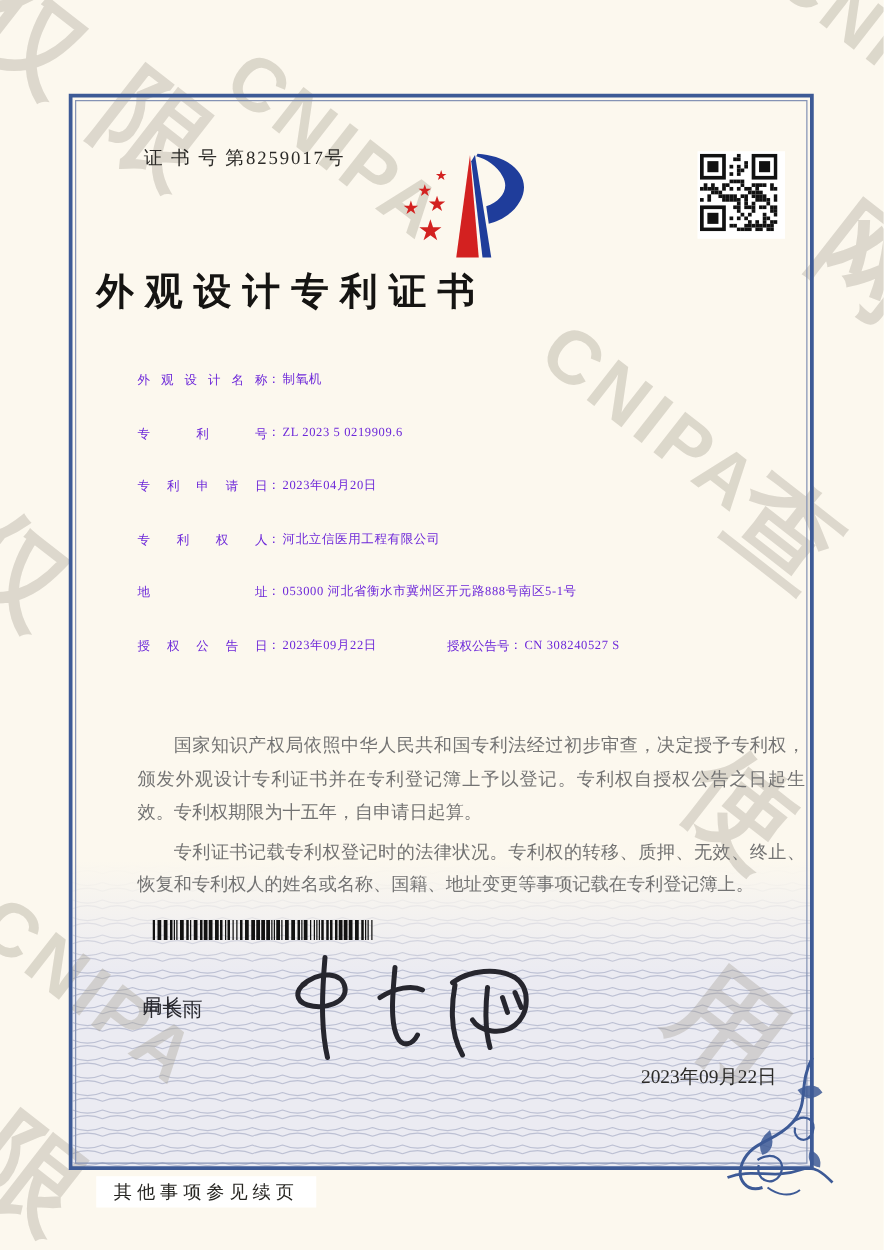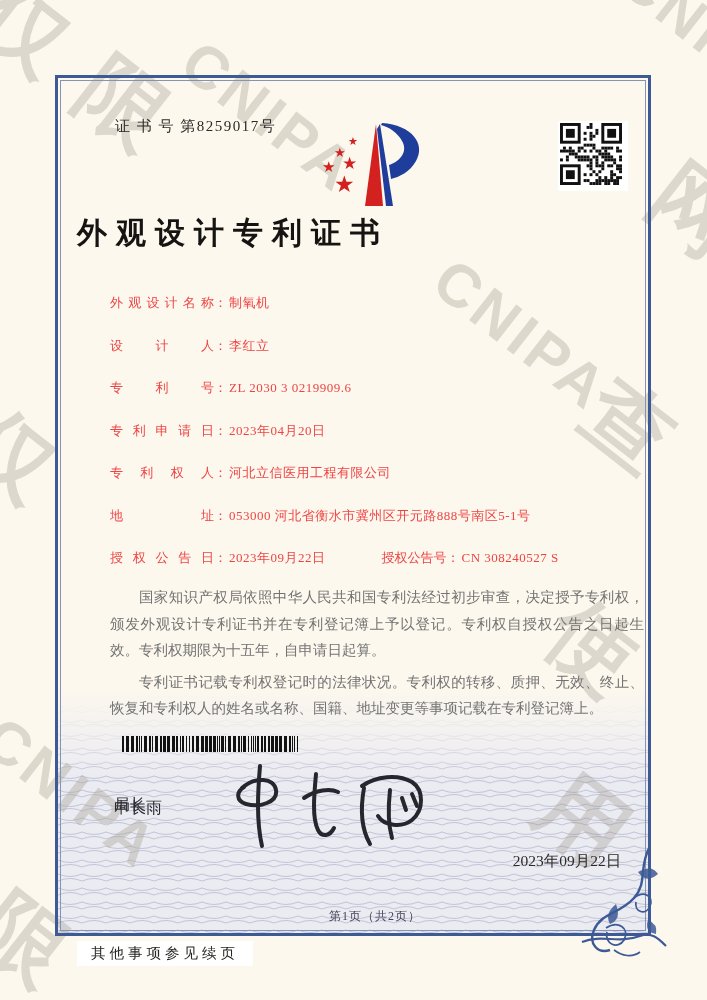--- a/index.html
+++ b/index.html
@@ -33,21 +33,21 @@
   .doc-title{position:absolute; left:55px; top:213px; width:588px;
            font-size:30px; font-weight:bold;
            letter-spacing:9px; color:#151412;}
   .qr{position:absolute; left:536px; top:121px; width:66px; height:66px;
       background:#fff; padding:2px;}
   .emblem{position:absolute; left:338px; top:120px;}
   .star{position:absolute; color:#d32120; z-index:4; line-height:1;}
   
   .fields{position:absolute; left:88px; top:293px; width:535px;}
   .field-row{height:42.5px;}
-  .field{font-size:13px; color:#ef4444; white-space:nowrap;}
+  .field{font-size:10px; color:#6d28d9; white-space:nowrap;}
   .flabel{display:inline-block; width:104px; text-align:justify;
           text-align-last:justify; vertical-align:bottom;}
   .flabel.compact{width:auto; text-align-last:auto;}
   .fcolon{margin-right:2px;}
   .fvalue{letter-spacing:0.5px;}
   .field.second{margin-left:52px;}
   
   .body-text{position:absolute; left:88px; top:584px; width:534px;
       font-size:14.5px; line-height:26.5px; text-align:justify; color:#737373;}
   .body-text p{margin:0 0 5px 0; text-indent:2em;}
@@ -296,24 +296,21 @@
         </svg>
     </div>
 
     <div class="doc-title">外观设计专利证书</div>
 
     <div class="fields">
       <div class="field-row">
         <span class="field"><span class="flabel">外观设计名称</span><span class="fcolon">：</span><span class="fvalue">制氧机</span></span>
       </div>
       <div class="field-row">
-        <span class="field"><span class="flabel">设计人</span><span class="fcolon">：</span><span class="fvalue">李红立</span></span>
-      </div>
-      <div class="field-row">
-        <span class="field"><span class="flabel">专利号</span><span class="fcolon">：</span><span class="fvalue">ZL 2030 3 0219909.6</span></span>
+        <span class="field"><span class="flabel">专利号</span><span class="fcolon">：</span><span class="fvalue">ZL 2023 5 0219909.6</span></span>
       </div>
       <div class="field-row">
         <span class="field"><span class="flabel">专利申请日</span><span class="fcolon">：</span><span class="fvalue">2023年04月20日</span></span>
       </div>
       <div class="field-row">
         <span class="field"><span class="flabel">专利权人</span><span class="fcolon">：</span><span class="fvalue">河北立信医用工程有限公司</span></span>
       </div>
       <div class="field-row">
         <span class="field"><span class="flabel">地址</span><span class="fcolon">：</span><span class="fvalue">053000 河北省衡水市冀州区开元路888号南区5-1号</span></span>
       </div>
@@ -395,19 +392,18 @@
         <path d="M150,26 C164,16 186,14 200,22 C212,30 212,50 200,60 C190,68 172,66 166,56"></path>
         <path d="M178,30 C176,48 176,64 180,78"></path>
         <path d="M190,38 L194,50"></path>
         <path d="M200,34 L205,46"></path>
         <path d="M152,28 C148,50 150,70 158,84"></path>
       </g>
     </svg>
 
     <div class="issue-date">2023年09月22日</div>
 
-    <div class="page-info">第1页（共2页）</div>
     <div class="cont-note">
       <span>其他事项参见续页</span>
     </div>
 
   </div>
 </div>
 
 </body></html>

